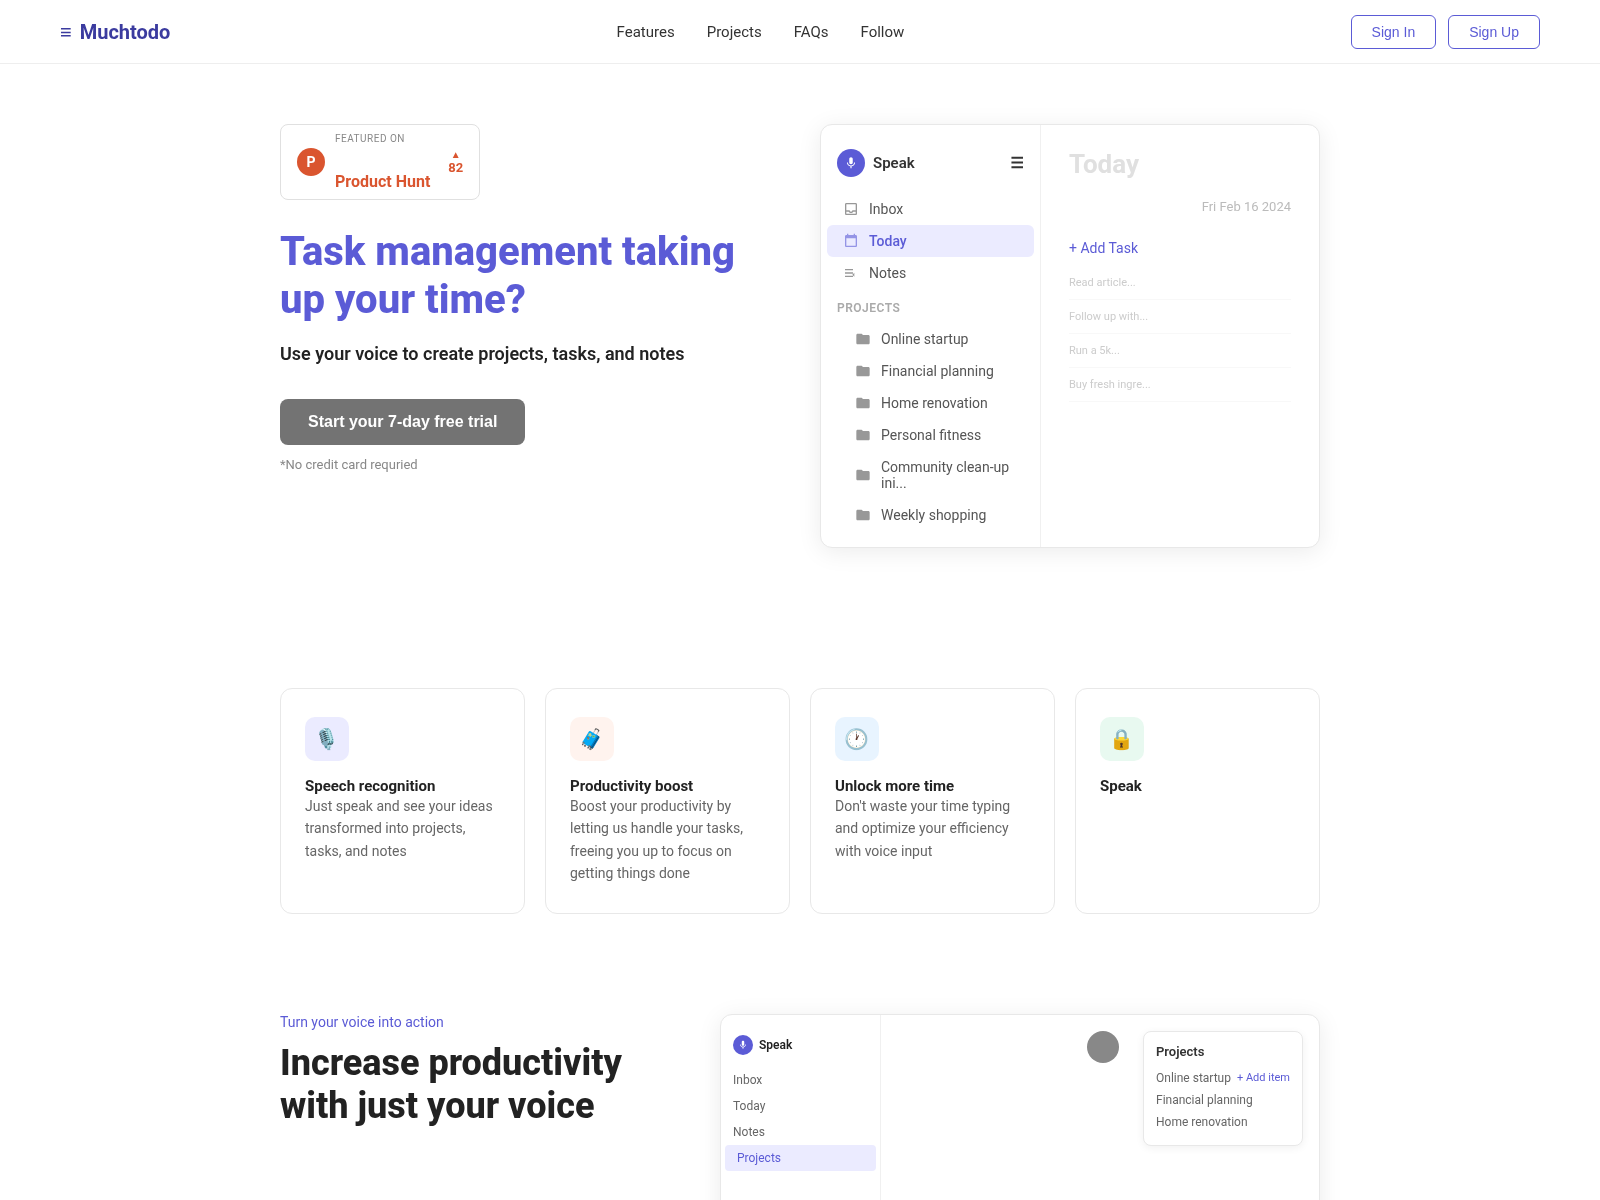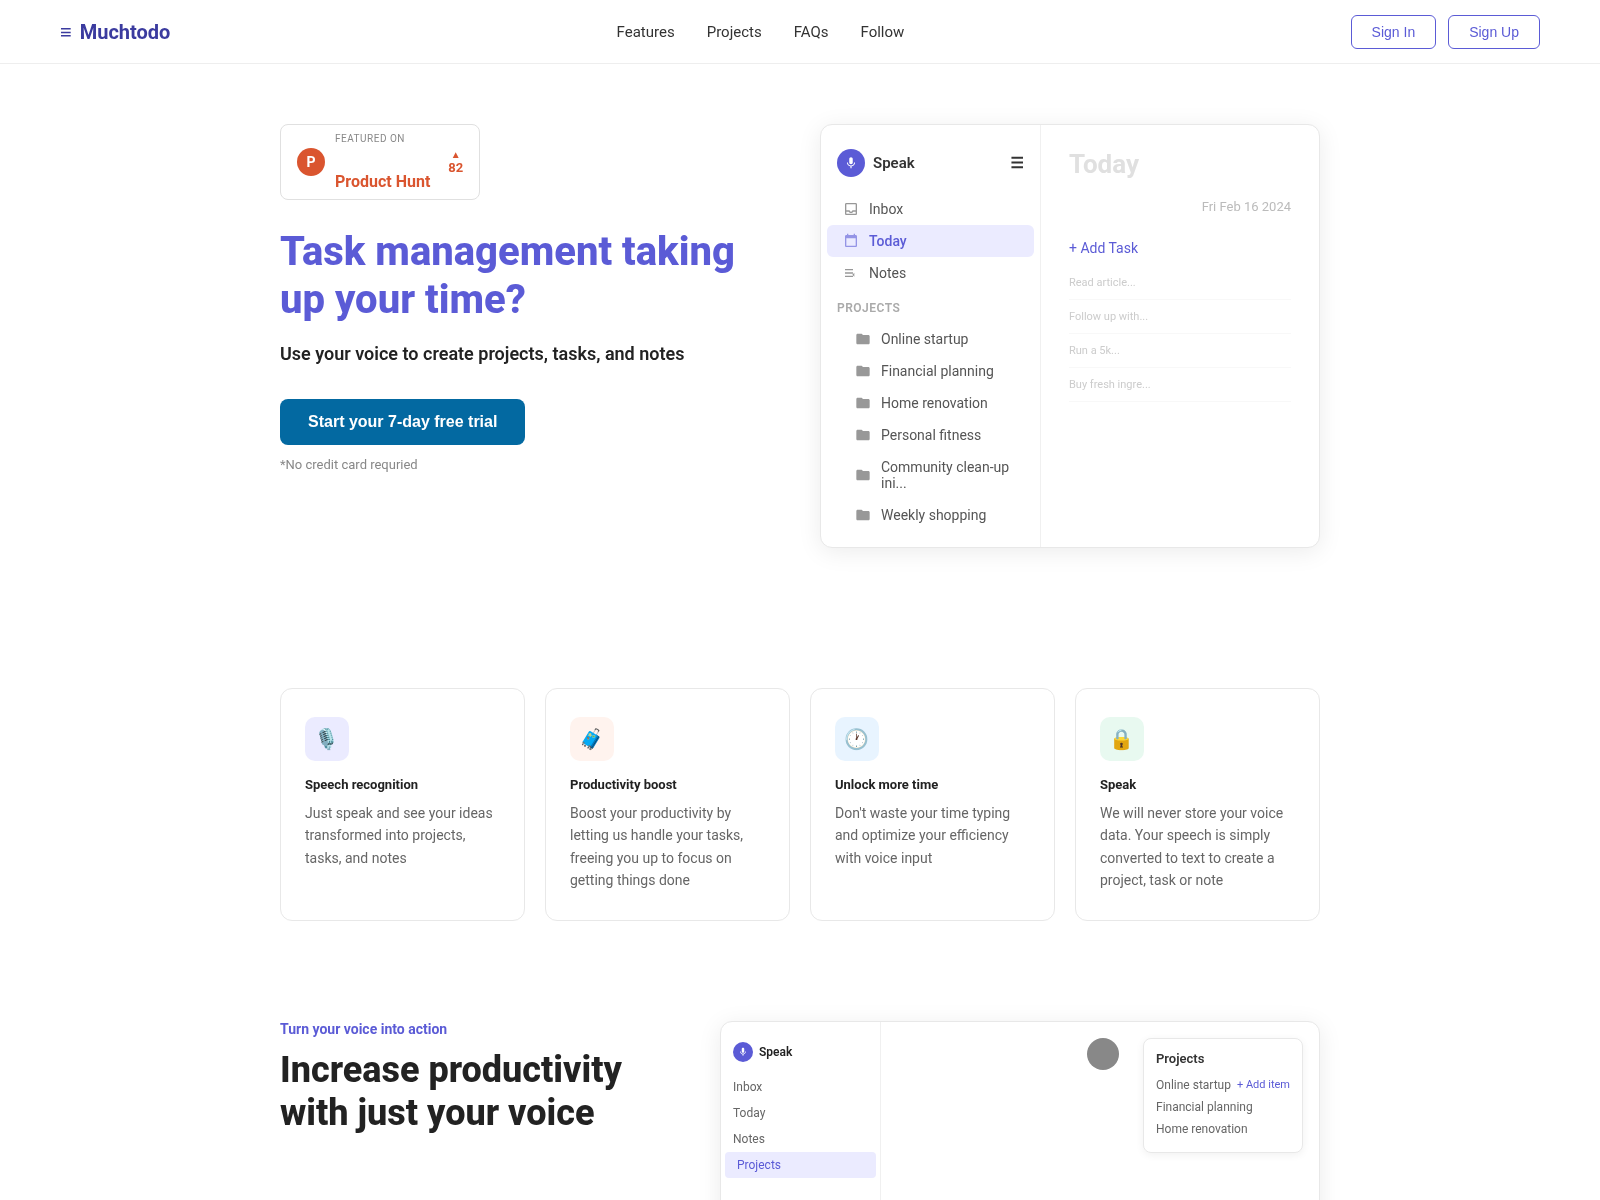--- a/index.html
+++ b/index.html
@@ -34,21 +34,21 @@
       display: flex; align-items: center; justify-content: center; color: #fff; font-size: 14px; font-weight: 700;
     }
     .ph-text { display: flex; flex-direction: column; gap: 28px; }
     .ph-featured { font-size: 10px; text-transform: uppercase; color: #888; letter-spacing: 0.5px; }
     .ph-name { font-size: 16px; font-weight: 700; color: #da552f; }
     .ph-votes { display: flex; flex-direction: column; align-items: center; color: #da552f; font-weight: 700; font-size: 13px; margin-left: 8px; }
     .ph-arrow { font-size: 10px; }
     .hero-headline { font-size: 40px; font-weight: 800; color: #5b5bd6; line-height: 1.2; margin-bottom: 16px; }
     .hero-subtext { font-size: 18px; font-weight: 600; color: #222; line-height: 1.5; margin-bottom: 32px; }
     .btn-primary {
-      background: #0369a1; color: #fff; border: none; padding: 14px 28px;
+      background: #737373; color: #fff; border: none; padding: 14px 28px;
       border-radius: 8px; font-size: 16px; font-weight: 600; cursor: pointer;
       display: inline-block; margin-bottom: 12px;
     }
     .no-cc { font-size: 13px; color: #888; }
 
     
     .hero-right { flex: 1; }
     .app-preview {
       background: #fff; border: 1px solid #e8e8e8; border-radius: 12px;
       box-shadow: 0 4px 24px rgba(0,0,0,0.08); overflow: hidden;
@@ -95,31 +95,31 @@
     }
     .feature-icon-wrap {
       width: 44px; height: 44px; border-radius: 10px;
       display: flex; align-items: center; justify-content: center;
       margin-bottom: 16px; font-size: 20px;
     }
     .feature-icon-wrap.purple { background: #ebebff; }
     .feature-icon-wrap.orange { background: #fff3ee; }
     .feature-icon-wrap.blue { background: #e8f4ff; }
     .feature-icon-wrap.green { background: #e8f9f0; }
-    .feature-title { font-size: 13px; font-weight: 700; color: #222; margin-bottom: 10px; }
+    .feature-title { font-size: 15px; font-weight: 700; color: #222; }
     .feature-desc { font-size: 14px; color: #666; line-height: 1.6; }
 
     
     .bottom-section {
       display: flex; align-items: flex-start; justify-content: space-between;
       padding: 40px 80px 60px; max-width: 1200px; margin: 0 auto;
       gap: 40px;
     }
     .bottom-left { flex: 0 0 400px; }
-    .bottom-tag { font-size: 14px; font-weight: 700; color: #5b5bd6; margin-bottom: 12px; }
+    .bottom-tag { font-size: 14px; font-weight: 400; color: #5b5bd6; margin-bottom: 12px; }
     .bottom-headline { font-size: 36px; font-weight: 800; color: #222; line-height: 1.2; }
     .bottom-right { flex: 1; }
     .app-preview-2 {
       background: #fff; border: 1px solid #e8e8e8; border-radius: 12px;
       box-shadow: 0 4px 24px rgba(0,0,0,0.08); overflow: hidden;
       min-height: 220px; display: flex;
     }
     .app2-sidebar { width: 160px; border-right: 1px solid #f0f0f0; padding: 12px 0; }
     .app2-sidebar-header { padding: 8px 12px 12px; font-size: 12px; font-weight: 600; }
     .app2-item { padding: 6px 12px; font-size: 12px; color: #666; display: flex; align-items: center; gap: 6px; }
@@ -287,21 +287,20 @@
       <div class="feature-desc">Boost your productivity by letting us handle your tasks, freeing you up to focus on getting things done</div>
     </div>
     <div class="feature-card">
       <div class="feature-icon-wrap blue">🕐</div>
       <div class="feature-title">Unlock more time</div>
       <div class="feature-desc">Don't waste your time typing and optimize your efficiency with voice input</div>
     </div>
     <div class="feature-card">
       <div class="feature-icon-wrap green">🔒</div>
       <div class="feature-title">Speak</div>
-      <div class="feature-desc">We will never store your voice data. Your speech is simply converted to text to create a project, task or note</div>
     </div>
   </div>
 </div>
 
 <div class="bottom-section">
   <div class="bottom-left">
     <div class="bottom-tag">Turn your voice into action</div>
     <h2 class="bottom-headline">Increase productivity with just your voice</h2>
   </div>
   <div class="bottom-right">

